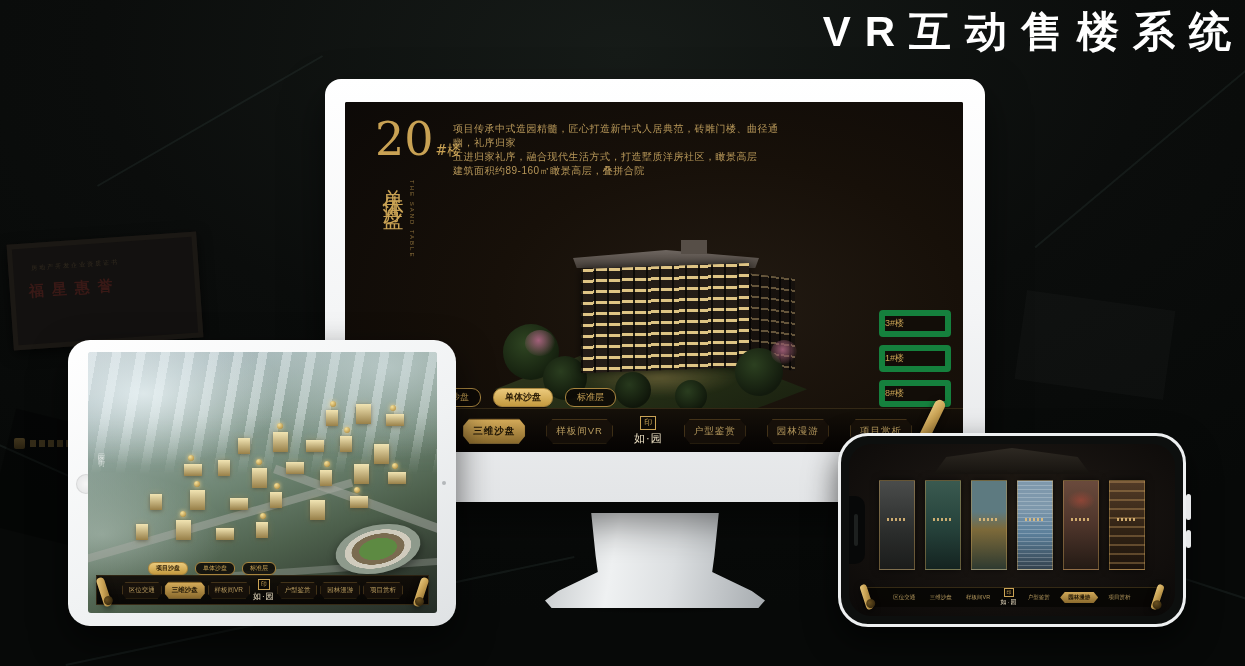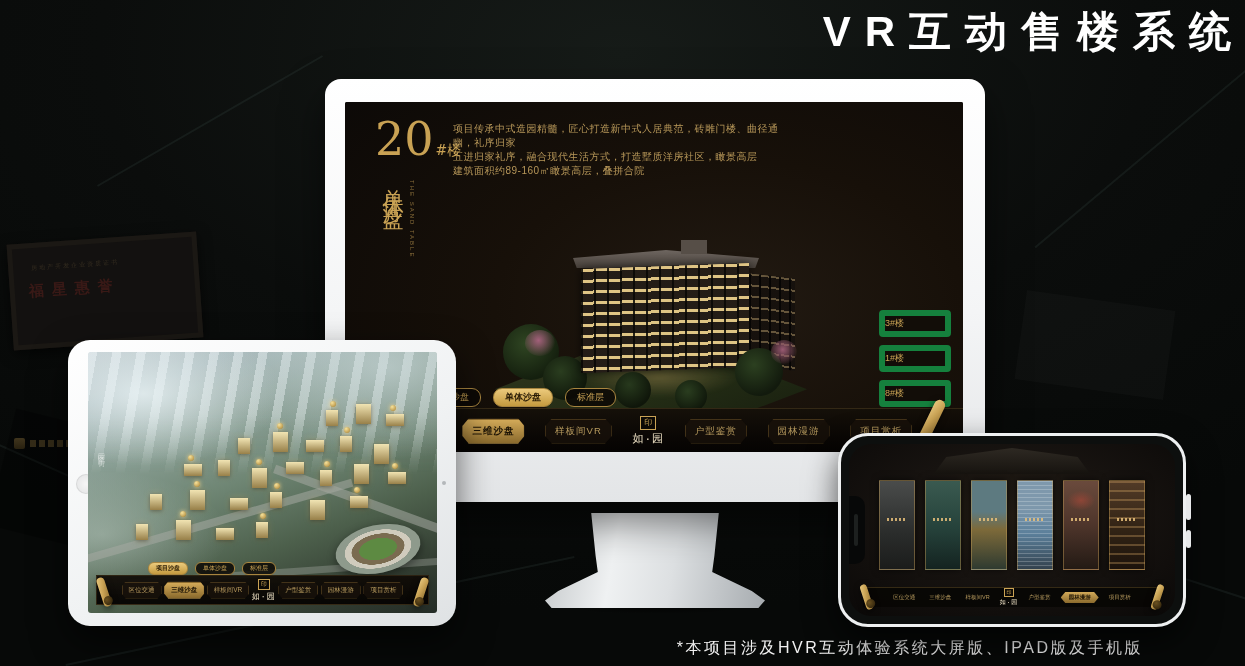--- a/index.html
+++ b/index.html
@@ -71,21 +71,21 @@
   .sub-tab{font-size:9px;color:#caa355;padding:2px 11px;border:1px solid #a8853f;border-radius:9px;background:rgba(12,8,5,.85);}
   .sub-tab.active{background:linear-gradient(#ecca7c,#c49a3f);color:#2a1c06;font-weight:bold;}
   .nav-bar{position:absolute;left:0;right:0;top:306px;height:44px;z-index:3;display:flex;align-items:center;justify-content:space-evenly;
     background:linear-gradient(#151009 0%,#090604 70%,#050302 100%);border-top:1px solid rgba(190,150,80,.25);padding:0 30px 0 14px;}
   .nav-item{font-size:9.5px;color:#b79a5e;letter-spacing:1px;padding:5px 9px;background:rgba(28,20,11,.6);
     border:1px solid rgba(150,115,55,.35);
     clip-path:polygon(10% 0,90% 0,100% 30%,100% 70%,90% 100%,10% 100%,0 70%,0 30%);}
   .nav-item.active{background:linear-gradient(#d2a958,#8a6a2d);color:#1d1405;font-weight:bold;box-shadow:0 0 10px rgba(220,180,100,.45);}
   .logo{display:flex;flex-direction:column;align-items:center;gap:1px;}
   .logo-seal{width:14px;height:12px;border:1px solid #caa355;background:#0d0a06;color:#caa355;font-size:8px;line-height:12px;text-align:center;}
-  .logo-text{color:#ece0c4;font-size:11px;letter-spacing:1px;font-family:Liberation Mono, monospace;}
+  .logo-text{color:#ece0c4;font-size:11px;letter-spacing:1px;font-family:Liberation Sans, sans-serif;}
   .scroll-ribbon{position:absolute;width:11px;height:48px;background:linear-gradient(105deg,#e8c87e 0%,#c9a254 45%,#8a6a2d 100%);
     border-radius:6px;transform:rotate(26deg);box-shadow:0 2px 6px rgba(0,0,0,.6);}
   .scroll-ribbon::after{content:"";position:absolute;left:1px;bottom:1px;width:9px;height:9px;border-radius:50%;
     background:radial-gradient(circle at 35% 35%,#6b5120,#241a08);}
   .ribbon-m{right:26px;top:296px;z-index:5;}
   
   .ipad-body{position:absolute;left:68px;top:340px;width:388px;height:286px;z-index:5;
     background:linear-gradient(150deg,#ffffff 0%,#f0f2f3 55%,#dfe2e4 100%);
     border-radius:22px;box-shadow:0 16px 36px rgba(0,0,0,.6);}
   .ipad-home{position:absolute;left:8px;top:50%;margin-top:-9px;width:18px;height:18px;border-radius:50%;
@@ -355,14 +355,13 @@
         <div class="nav-item">项目赏析</div>
       </div>
       <div class="scroll-ribbon ribbon-ph-l"></div>
       <div class="scroll-ribbon ribbon-ph-r"></div>
       <div class="phone-notch">
           <div class="slit"></div>
         </div>
     </div>
   </div>
 
-  <div class="footnote">*本项目涉及HVR互动体验系统大屏版、IPAD版及手机版</div>
 </div>
 
 </body></html>

